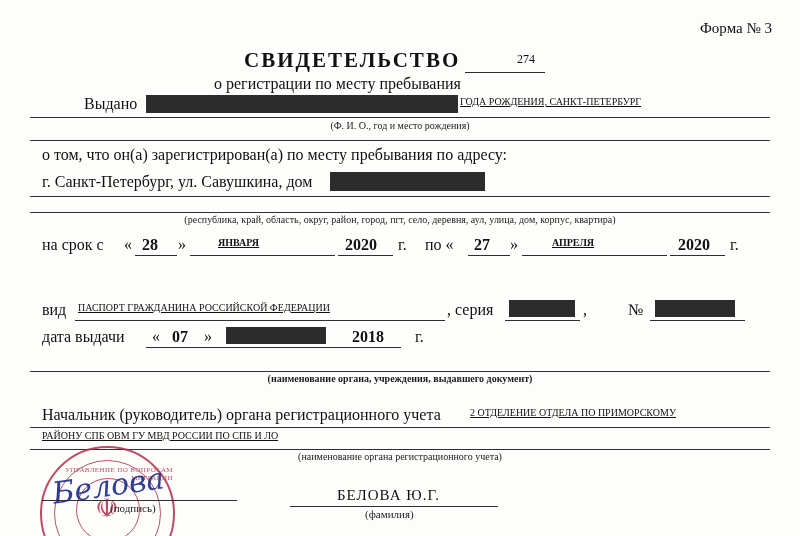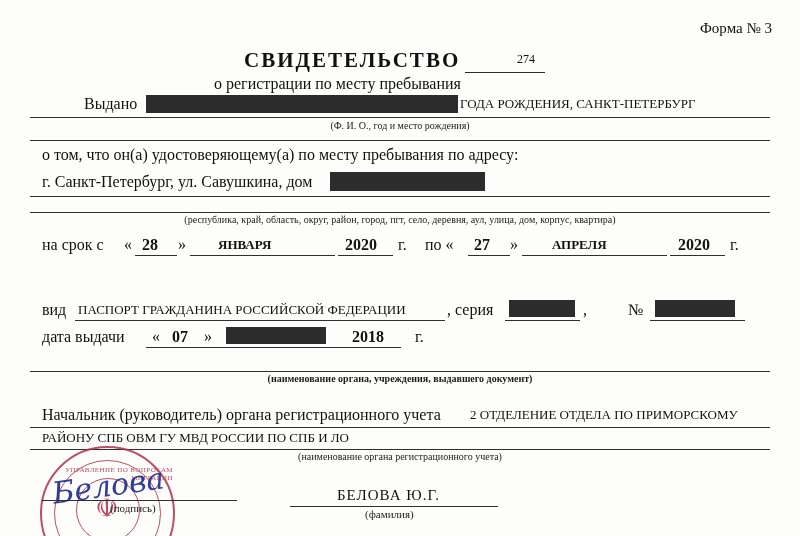--- a/index.html
+++ b/index.html
@@ -68,21 +68,22 @@
     height: 0;
   }
   .redact {
     position: absolute;
     background: #2c2c2c;
   }
   .bold {
     font-weight: bold;
   }
   .caps {
-    font-size: 13px;
+    font-size: 10px;
+    text-decoration: underline;
   }
   
   .stamp {
     position: absolute;
     left: 40px;
     top: 446px;
     width: 135px;
     height: 135px;
     border: 2px solid #b0304a;
     border-radius: 50%;
@@ -161,21 +162,21 @@
   <div class="abs subtitle">о регистрации по месту пребывания</div>
 
   <div class="abs lbl" style="left:84px; top:95px;">Выдано</div>
   <div class="redact" style="left:146px; top:95px; width:312px; height:18px;"></div>
   <div class="abs caps" style="left:460px; top:96px;">ГОДА РОЖДЕНИЯ, САНКТ-ПЕТЕРБУРГ</div>
   <div class="rule" style="left:30px; top:117px; width:740px;"></div>
   <div class="small-center" style="left:30px; top:120px; width:740px;">(Ф. И. О., год и место рождения)</div>
 
   <div class="rule" style="left:30px; top:140px; width:740px;"></div>
 
-  <div class="abs lbl" style="left:42px; top:146px;">о том, что он(а) удостоверяющему(а) по месту пребывания по адресу:</div>
+  <div class="abs lbl" style="left:42px; top:146px;">о том, что он(а) зарегистрирован(а) по месту пребывания по адресу:</div>
 
   <div class="abs lbl" style="left:42px; top:173px;">г. Санкт-Петербург, ул. Савушкина, дом</div>
   <div class="redact" style="left:330px; top:172px; width:155px; height:19px;"></div>
   <div class="rule" style="left:30px; top:196px; width:740px;"></div>
   <div class="rule" style="left:30px; top:212px; width:740px;"></div>
   <div class="small-center" style="left:30px; top:214px; width:740px;">(республика, край, область, округ, район, город, пгт, село, деревня, аул, улица, дом, корпус, квартира)</div>
 
   <div class="abs lbl" style="left:42px; top:236px;">на срок с</div>
   <div class="abs lbl" style="left:124px; top:236px;">«</div>
   <div class="abs lbl bold" style="left:142px; top:236px;">28</div>

